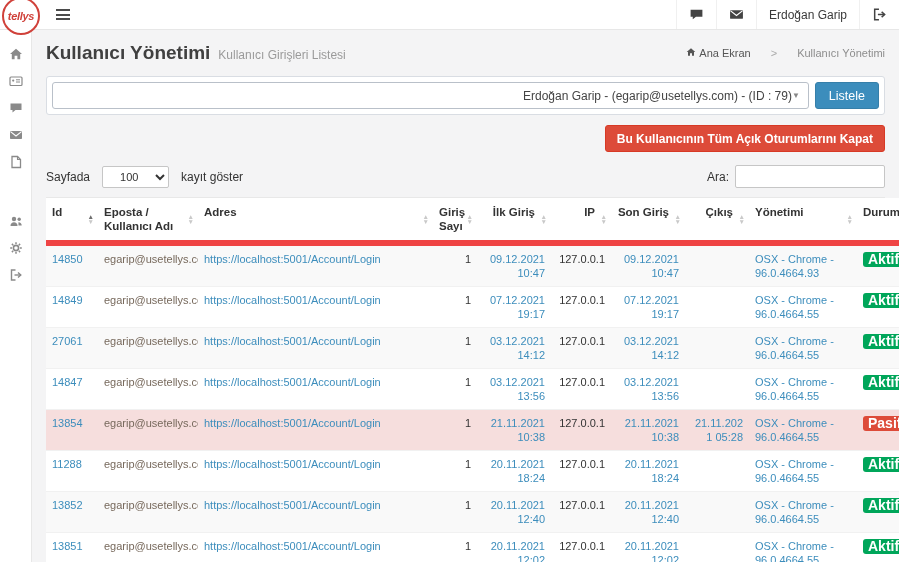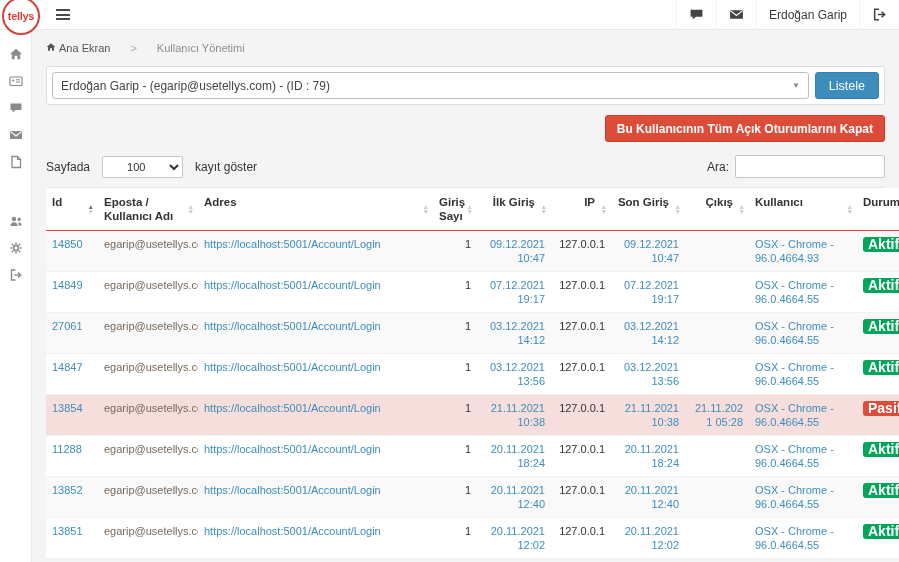--- a/index.html
+++ b/index.html
@@ -2,21 +2,21 @@
 <html><head>
 <meta charset="utf-8">
 <style>
   * { box-sizing: border-box; }
   html, body { width: 899px; height: 562px; margin: 0; overflow: hidden; }
   body { font-family: "Liberation Sans", sans-serif; background: #f4f4f5; position: relative; color: #333; }
 
   
   .navbar { position: absolute; top: 0; left: 0; right: 0; height: 30px; background: #fff; border-bottom: 1px solid #e7e7e7; z-index: 5; display: flex; align-items: center; }
   .logo { position: absolute; left: 2px; top: -3px; width: 38px; height: 38px; border-radius: 50%; background: #fff; border: 2px solid #d0413a; display: flex; align-items: center; justify-content: center; z-index: 10; box-shadow: 0 0 0 1px #fff inset; }
-  .logo span { color: #d0413a; font-weight: bold; font-size: 11px; letter-spacing: -0.3px; }
+  .logo span { color: #d0413a; font-style: italic; font-weight: bold; font-size: 11px; letter-spacing: -0.3px; }
   .hamburger { margin-left: 48px; background: none; border: none; padding: 4px 8px; cursor: pointer; display: flex; flex-direction: column; gap: 2.5px; }
   .hamburger i { display: block; width: 14px; height: 2px; background: #4a4a4a; }
   .nav-right { margin-left: auto; display: flex; align-items: stretch; height: 100%; }
   .nav-item { display: flex; align-items: center; padding: 0 12px; border-left: 1px solid #f0f0f0; color: #444; cursor: pointer; }
   .nav-item svg { display: block; }
   .nav-user { font-size: 12px; color: #3a3a3a; }
 
   
   .sidebar { position: absolute; top: 30px; left: 0; bottom: 0; width: 32px; background: #fff; border-right: 1px solid #e7e7e7; z-index: 4; display: flex; flex-direction: column; align-items: center; padding-top: 12px; }
   .side-item { width: 32px; height: 27px; display: flex; align-items: center; justify-content: center; color: #8a8a8a; cursor: pointer; }
@@ -27,37 +27,37 @@
 
   .page-header { display: flex; justify-content: space-between; align-items: center; margin: 2px 0 12px; }
   .page-title { font-size: 19px; font-weight: bold; color: #404040; }
   .page-subtitle { font-size: 12px; font-weight: normal; color: #9a9a9a; margin-left: 8px; }
   .breadcrumb { font-size: 11px; color: #999; display: flex; align-items: center; gap: 20px; }
   .breadcrumb .bc-home { color: #555; display: flex; align-items: center; gap: 3px; cursor: pointer; }
   .breadcrumb .bc-sep { color: #aaa; }
   .breadcrumb .bc-current { color: #8d8d8d; }
 
   .filter-card { background: #fff; border: 1px solid #d9dde3; border-radius: 3px; padding: 5px; display: flex; gap: 6px; align-items: center; margin-bottom: 10px; }
-  .user-select { flex: 1; height: 27px; border: 1px solid #b9c0c9; border-radius: 3px; background: #fff; display: flex; align-items: center; justify-content: space-between; padding: 0 8px; font-size: 12px; color: #444; cursor: pointer; }
+  .user-select { flex: 1; height: 27px; border: 1px solid #b9c0c9; border-radius: 3px; background: #fff; display: flex; align-items: center; justify-content: flex-end; padding: 0 8px; font-size: 12px; color: #444; cursor: pointer; }
   .user-select .caret { font-size: 8px; color: #888; }
   .btn-primary { height: 27px; padding: 0 13px; background: #3c8dbc; border: 1px solid #367fa9; color: #fff; font-size: 12.5px; border-radius: 3px; cursor: pointer; font-family: inherit; }
 
   .danger-row { text-align: right; margin-bottom: 13px; }
   .btn-danger { height: 27px; padding: 0 11px; background: #dd4b39; border: 1px solid #d73925; color: #fff; font-size: 12px; font-weight: bold; border-radius: 3px; cursor: pointer; font-family: inherit; }
 
   .table-controls { display: flex; justify-content: space-between; align-items: center; margin-bottom: 9px; font-size: 12px; color: #333; }
   .length-control { display: flex; align-items: center; gap: 12px; }
-  .length-control select { height: 22px; font-size: 11px; border: 1px solid #c6c6c6; border-radius: 2px; background: #fff; color: #333; font-family: inherit; padding: 0 20px; }
+  .length-control select { height: 22px; font-size: 11px; border: 1px solid #c6c6c6; border-radius: 2px; background: #fff; color: #333; font-family: inherit; padding: 0 13px; }
   .search-control { display: flex; align-items: center; gap: 6px; }
   .search-control input { width: 150px; height: 23px; border: 1px solid #c6c6c6; border-radius: 2px; padding: 0 6px; font-size: 12px; font-family: inherit; background: #fff; }
 
   
   .table-wrap { background: #fff; border-top: 1px solid #e8e8e8; }
   table { width: 100%; border-collapse: collapse; table-layout: fixed; background: #fff; }
-  th { text-align: left; font-weight: bold; font-size: 11.5px; color: #333; padding: 7px 16px 7px 6px; border-bottom: 1px solid #ef4444; position: relative; vertical-align: top; line-height: 14px; cursor: pointer; }
+  th { text-align: left; font-weight: bold; font-size: 11.5px; color: #333; padding: 7px 16px 7px 6px; border-bottom: 6px solid #ef4444; position: relative; vertical-align: top; line-height: 14px; cursor: pointer; }
   td { padding: 6px; font-size: 11px; line-height: 14px; vertical-align: top; border-bottom: 1px solid #f1f1f1; word-wrap: break-word; }
   tr.odd td { background: #f9f9f9; }
   tr.danger td { background: #f6dedd; }
 
   .col-id { width: 52px; }
   .col-email { width: 100px; }
   .col-address { width: 235px; }
   .col-count { width: 44px; }
   .col-first_login { width: 74px; }
   .col-ip { width: 60px; }
@@ -184,20 +184,23 @@
           <path d="M6.5 2 H2.5 V12 H6.5"></path>
           <path d="M9 4.5 L11.8 7 L9 9.5"></path>
           <path d="M11.5 7 H5.5"></path>
         </svg></span>
   </div>
 </aside>
 
 <main class="content">
 
   <div class="page-header">
+    <div class="page-title">
+      <span>Kullanıcı Yönetimi</span><span class="page-subtitle">Kullanıcı Girişleri Listesi</span>
+    </div>
     <div class="breadcrumb">
       <span class="bc-home">
         <span><svg width="10" height="10" viewBox="0 0 14 14">
               <path d="M7 1.8 L13 7 H11.2 V12.2 H8.4 V8.8 H5.6 V12.2 H2.8 V7 H1 Z" fill="#555"></path>
             </svg></span>
         <span>Ana Ekran</span>
       </span>
       <span class="bc-sep">&gt;</span>
       <span class="bc-current">Kullanıcı Yönetimi</span>
     </div>
@@ -256,21 +259,21 @@
                 <i>▼</i>
               </span></th>
             <th class="col-last_login"><span>Son Giriş</span><span class="sort-icon">
                 <i>▲</i>
                 <i>▼</i>
               </span></th>
             <th class="col-logout"><span>Çıkış</span><span class="sort-icon">
                 <i>▲</i>
                 <i>▼</i>
               </span></th>
-            <th class="col-browser"><span>Kullanıcı</span><span class="sort-icon">
+            <th class="col-browser"><span>Yönetimi</span><span class="sort-icon">
                 <i>▲</i>
                 <i>▼</i>
               </span></th>
             <th class="col-status"><span>Durum</span></th>
           </tr>
         </thead>
       <tbody>
           <tr class="odd">
             <td class="col-id">14850</td>
             <td class="col-email">egarip@usetellys.com</td>

